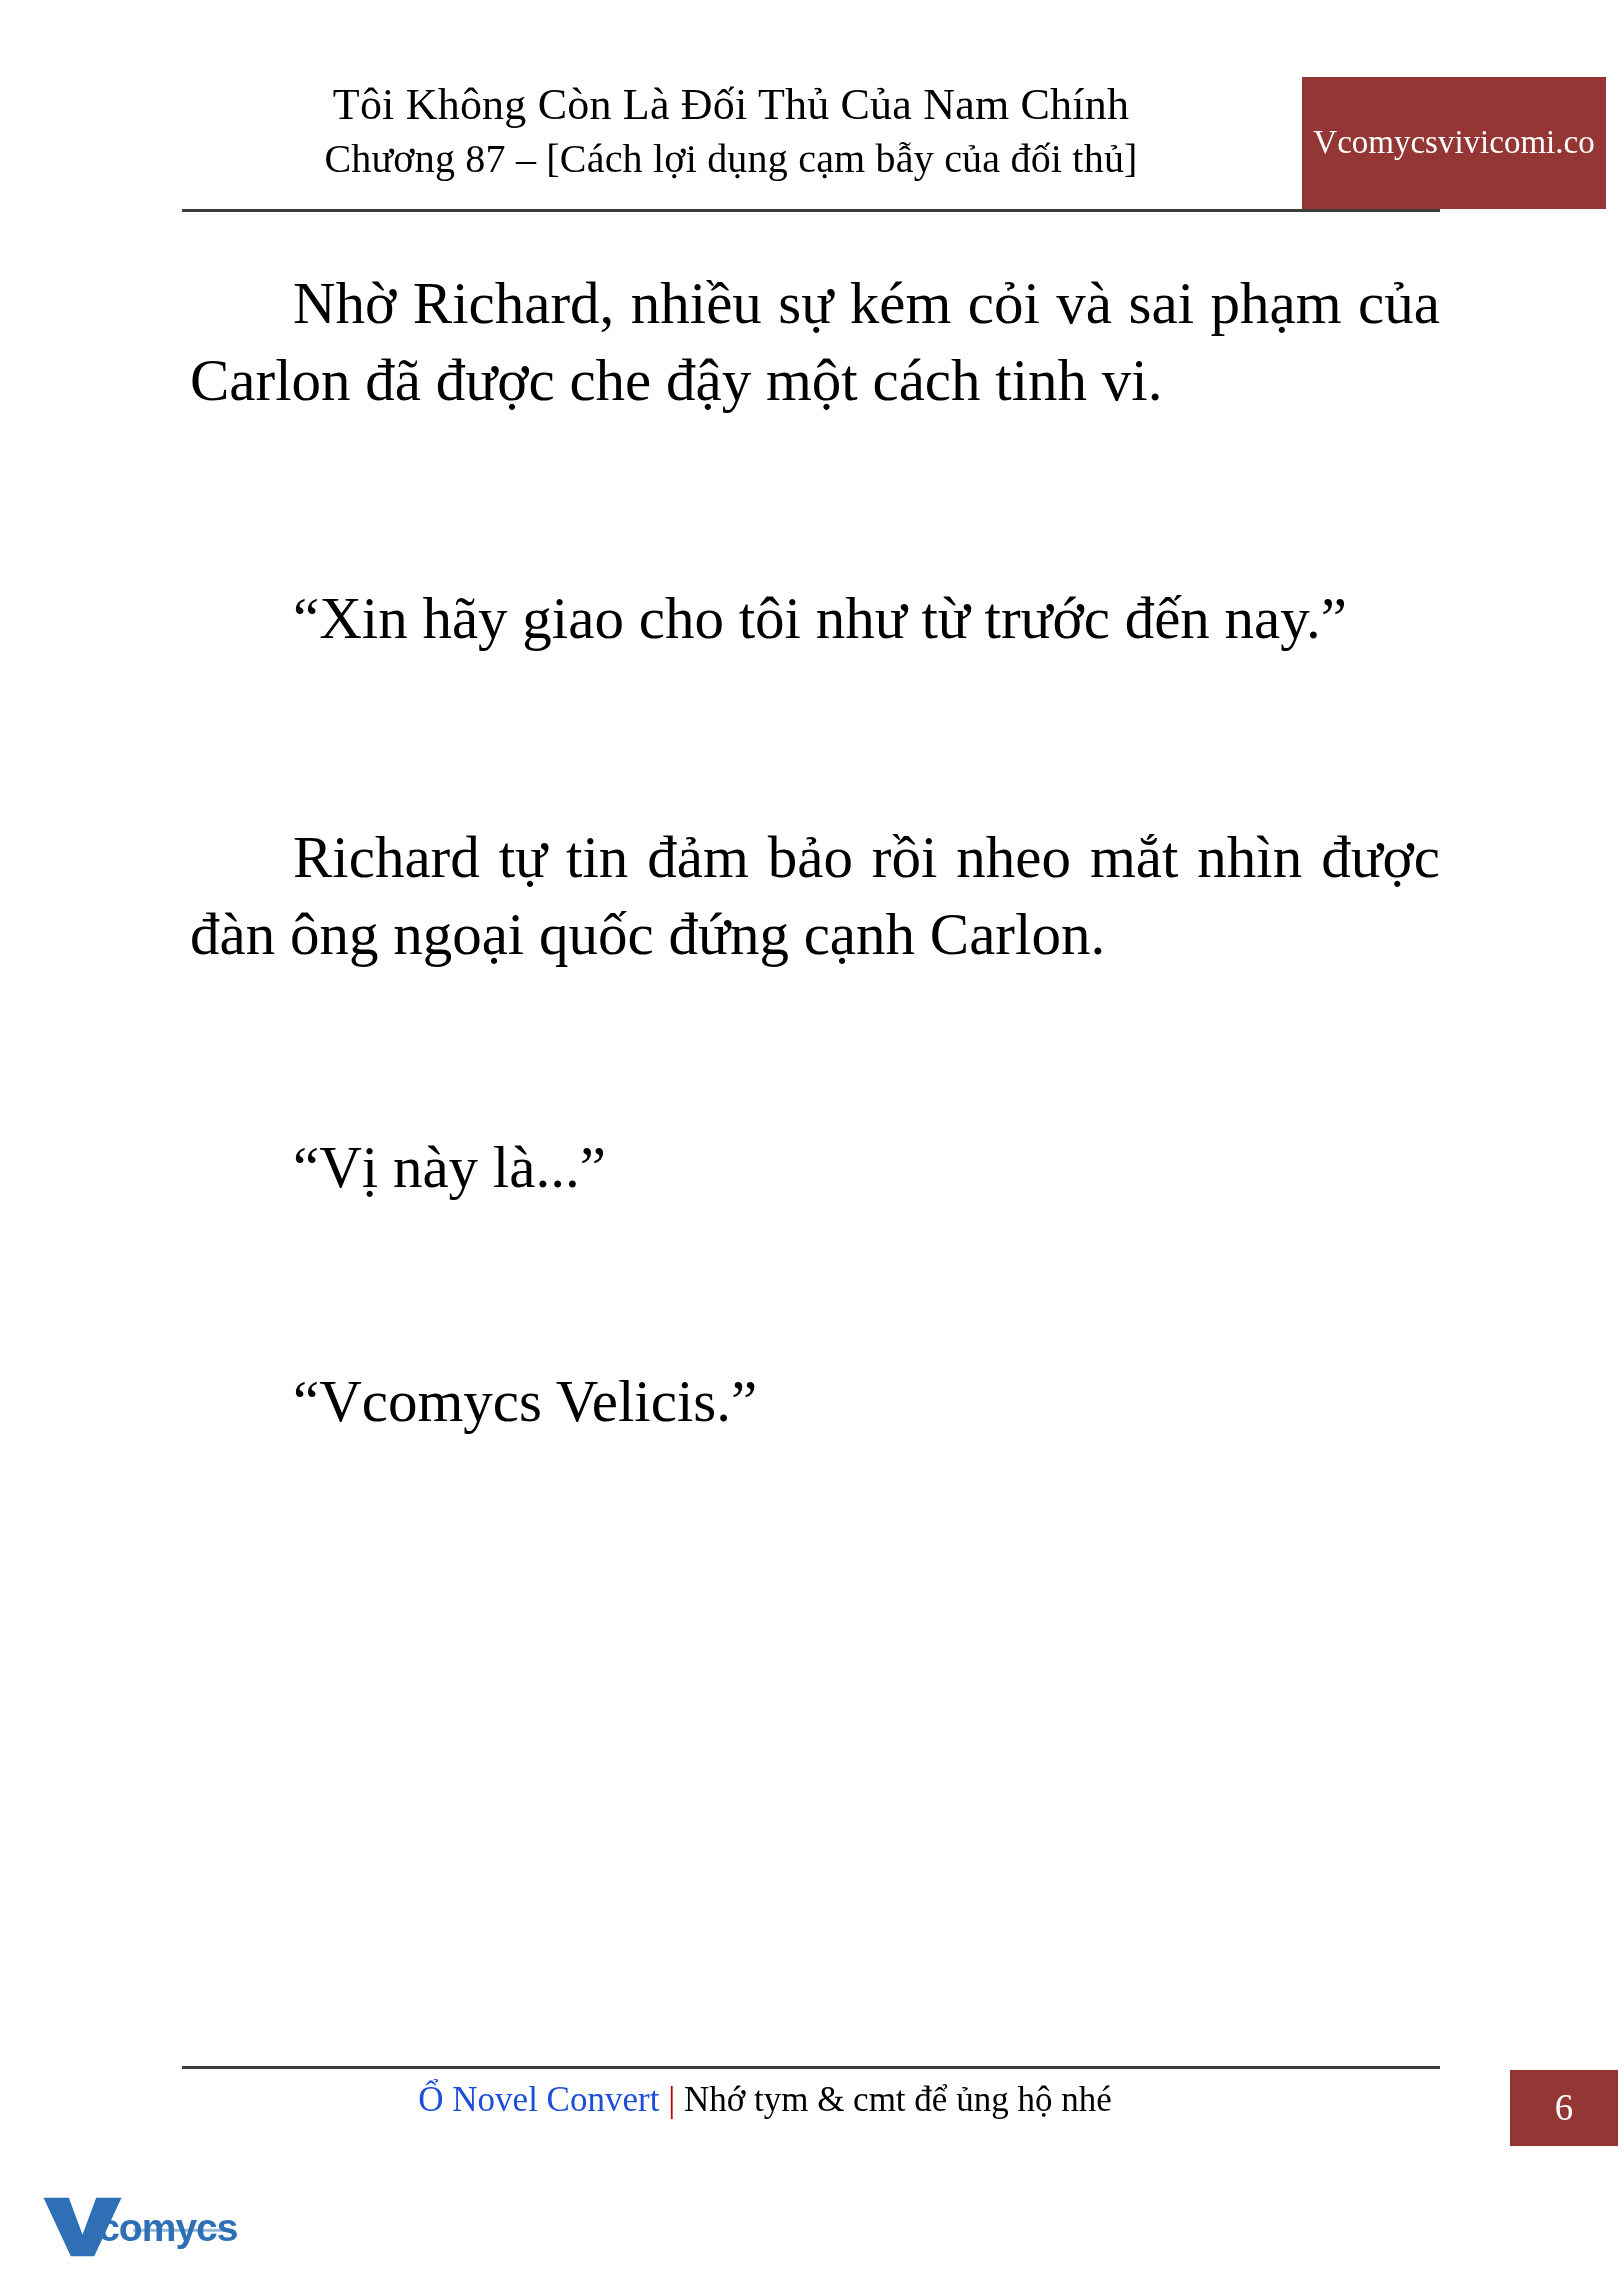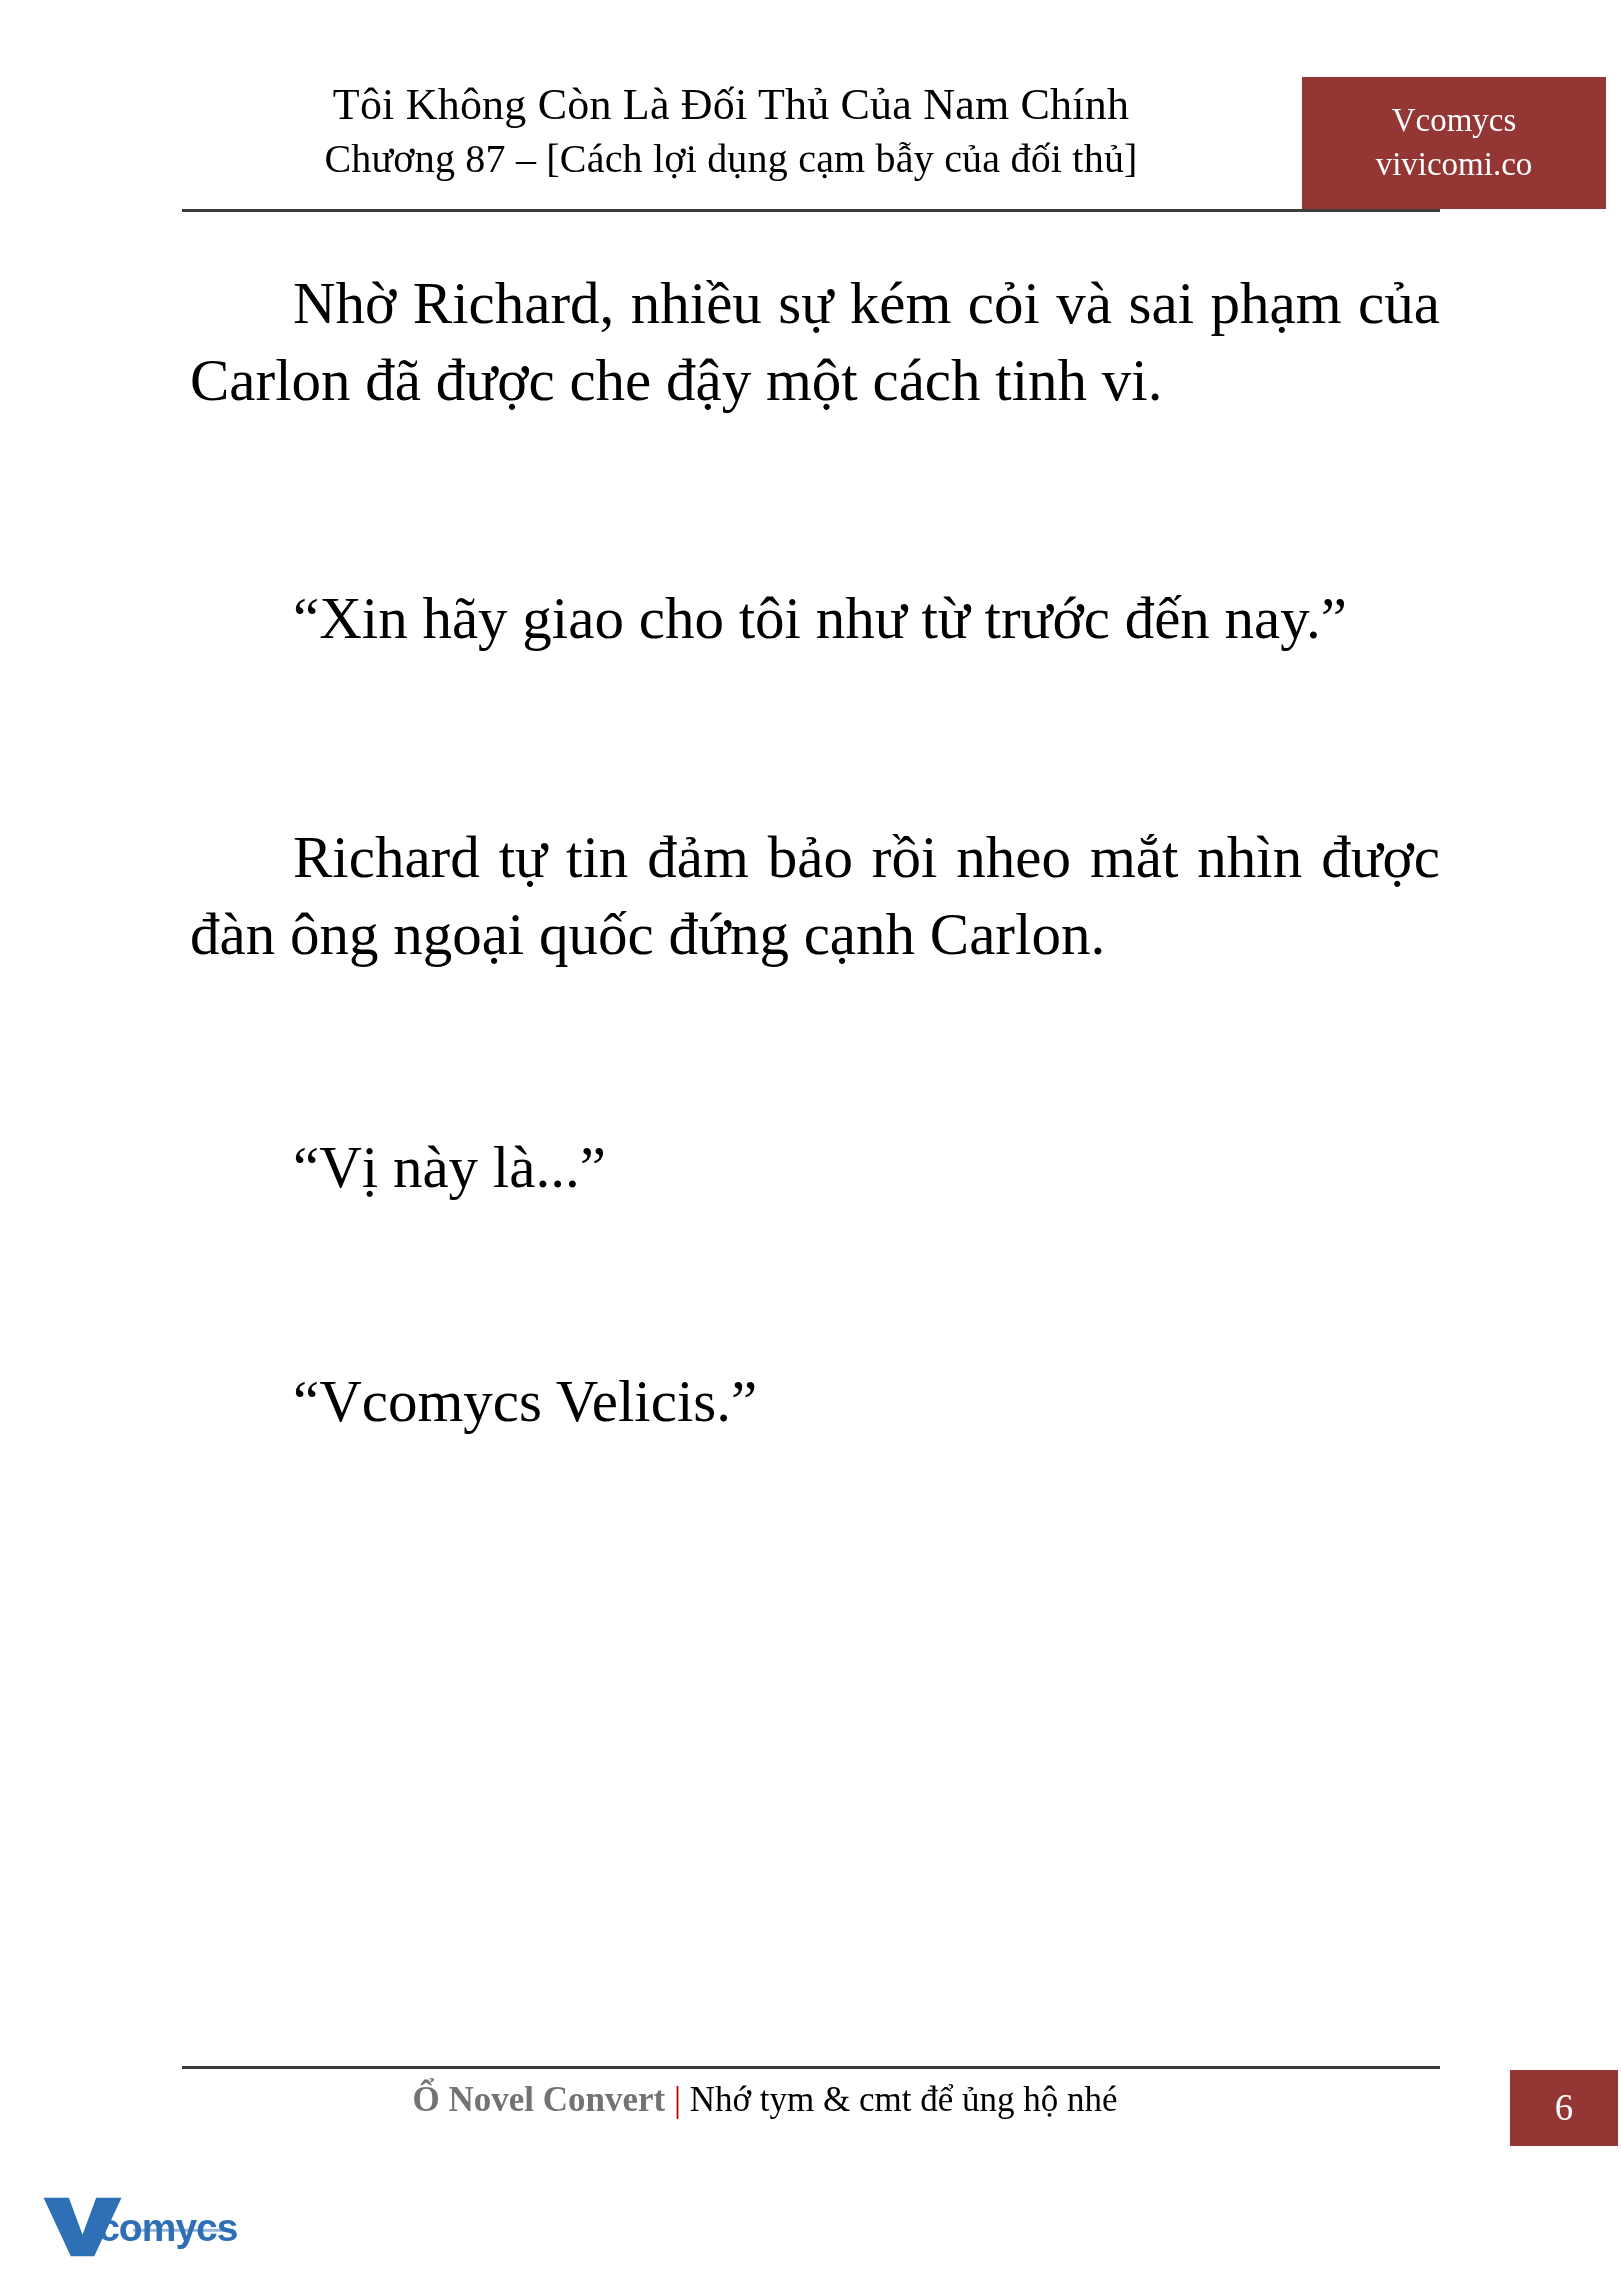--- a/index.html
+++ b/index.html
@@ -60,21 +60,21 @@
   }
   .header-badge {
     position: absolute;
     left: 1120px;
     top: 1px;
     width: 304px;
     height: 132px;
     background: #943634;
     color: #ffffff;
     display: flex;
-    flex-direction: column;
+    flex-direction: row;
     align-items: center;
     justify-content: center;
     line-height: 1.32;
   }
   .header-badge span {
     display: block;
     font-size: 33px;
     font-family: "Liberation Serif", serif;
   }
 
@@ -118,22 +118,22 @@
   .footer-text {
     position: absolute;
     left: 0;
     top: 13.7px;
     width: 1166px;
     text-align: center;
     font-size: 35px;
     white-space: nowrap;
   }
   .footer-brand {
-    color: #737373;
-    font-weight: bold;
+    color: #1d4ed8;
+    font-weight: normal;
   }
   .footer-sep {
     color: #c00000;
   }
   .footer-note {
     color: #000000;
   }
   .footer-pagebox {
     position: absolute;
     left: 1328px;

